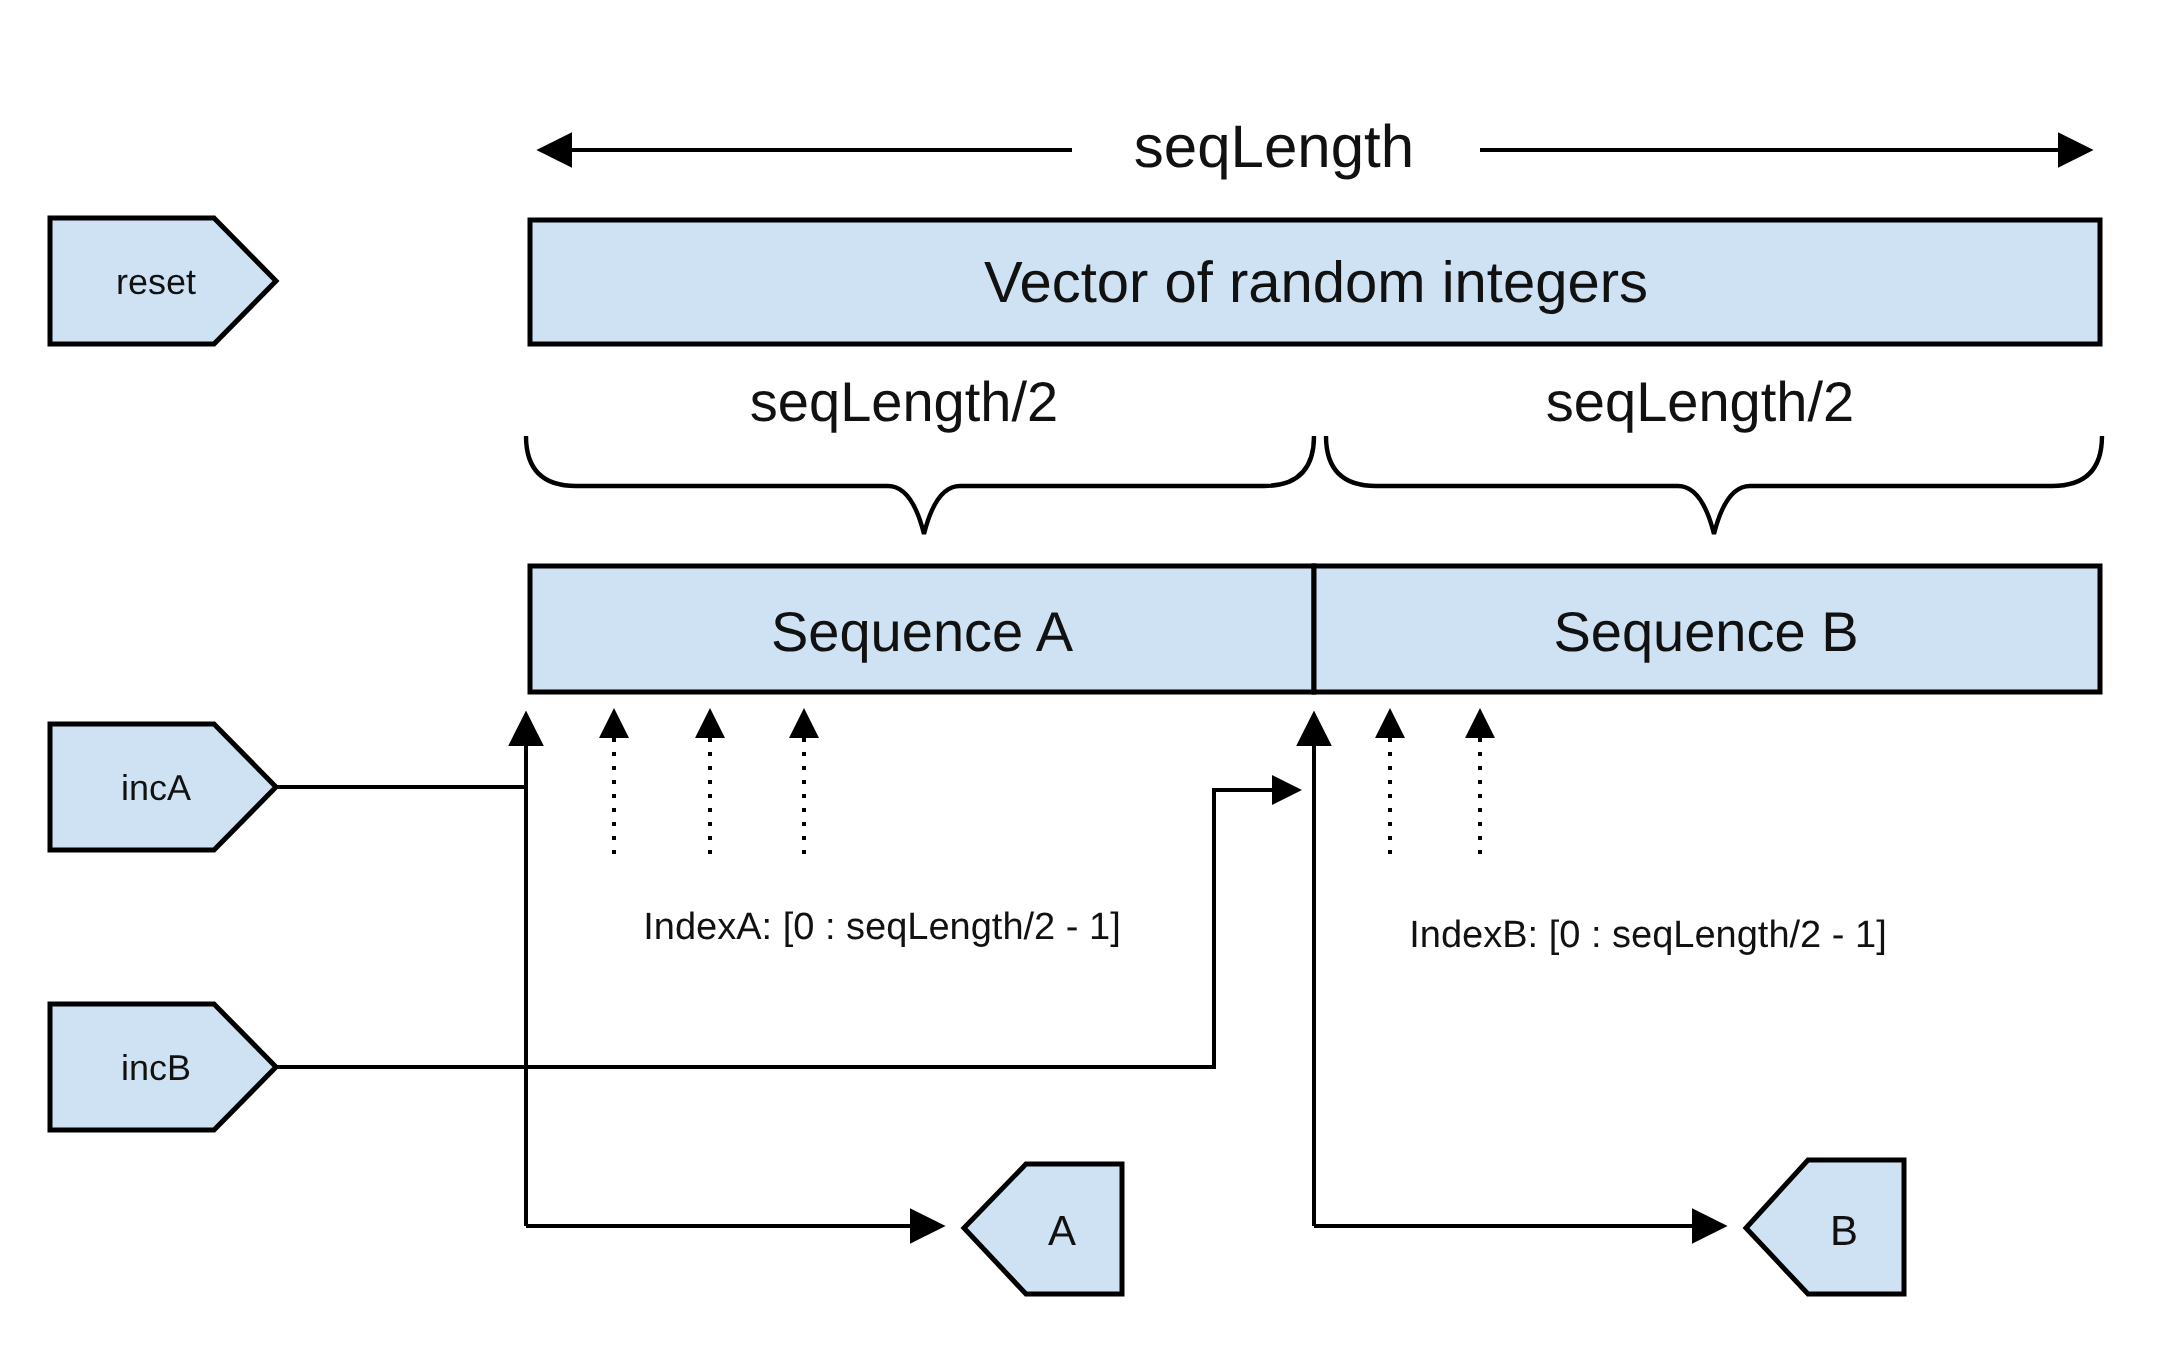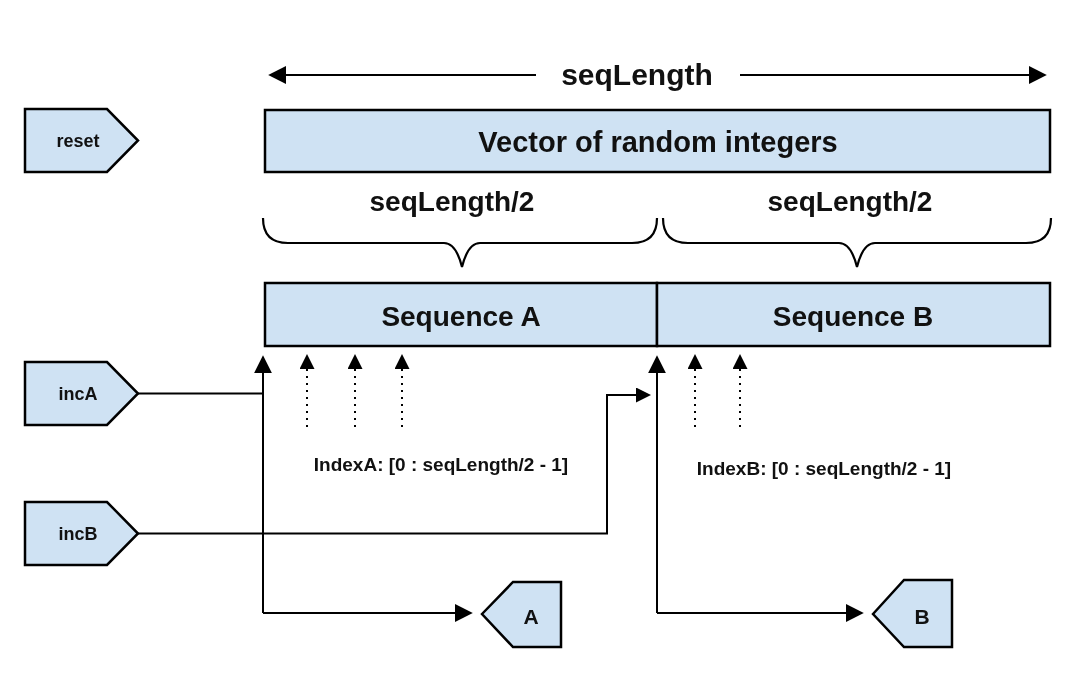--- a/index.html
+++ b/index.html
@@ -2,21 +2,20 @@
 <html><head>
 <meta charset="utf-8">
 <style>
   html,body{margin:0;padding:0;background:#fff;}
   .canvas{
     position:relative;
     width:1089px;height:678px;
     background:#fff;
     font-family:"Liberation Sans", sans-serif;
     overflow:hidden;
-    font-weight:bold;
   }
   svg text{
     font-family:"Liberation Sans", sans-serif;
     fill:#111;
   }
   .t-big{font-size:30px;}
   .t-box{font-size:29px;}
   .t-half{font-size:28px;}
   .t-seq{font-size:28px;}
   .t-tag{font-size:18px;}

